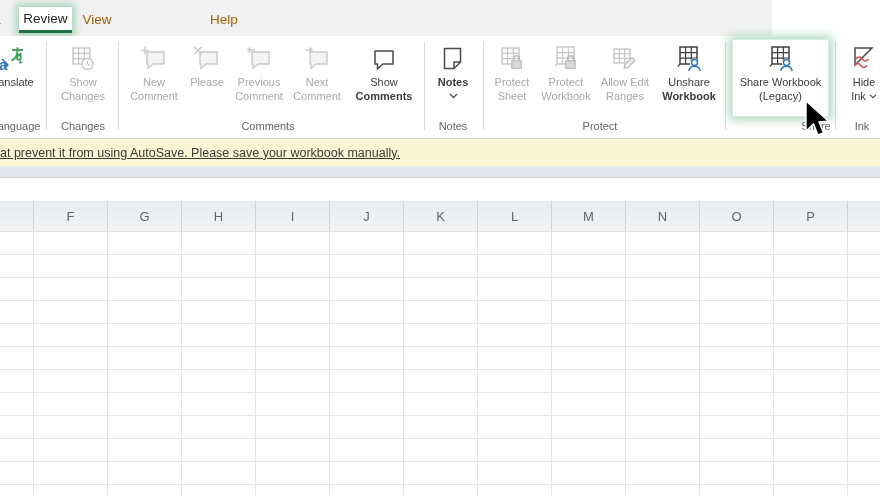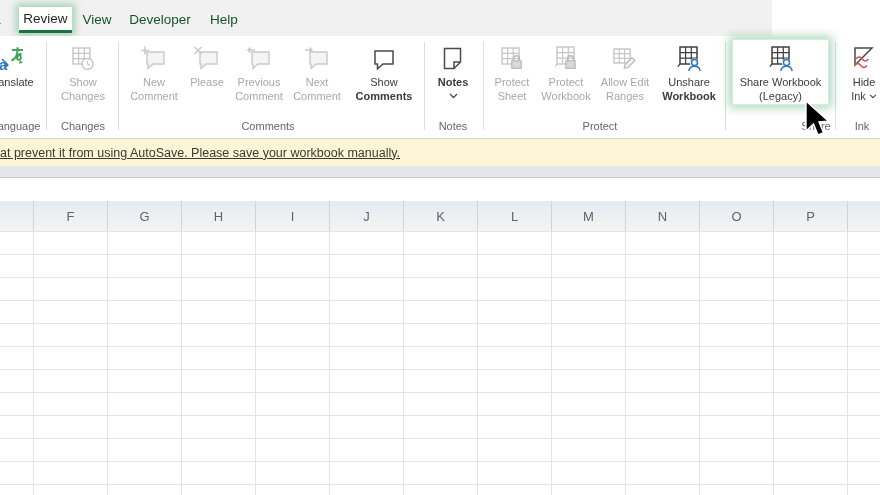--- a/index.html
+++ b/index.html
@@ -1,35 +1,35 @@
 <!DOCTYPE html>
 <html><head>
 <meta charset="utf-8">
 <style>
   html,body{margin:0;padding:0;}
   body{font-family:"Liberation Sans","DejaVu Sans",sans-serif;}
   .screen{position:relative;width:880px;height:495px;overflow:hidden;background:#fff;}
 
   
   .tabbar{position:absolute;left:0;top:0;width:772px;height:36px;background:#f1f1f1;}
-  .tab{position:absolute;top:7px;height:26px;line-height:26px;font-size:13.5px;color:#14532d;text-align:center;cursor:default;}
+  .tab{position:absolute;top:7px;height:26px;line-height:26px;font-size:13.5px;color:#a16207;text-align:center;cursor:default;}
   .tab-partial{left:-14px;width:22px;}
   .tab-review{left:19px;width:53px;background:#fff;color:#262626;border-bottom:3px solid #1e7145;box-shadow:0 0 7px 3px rgba(136,200,162,.75);height:23px;line-height:24px;}
   .tab-view{left:78px;width:38px;}
   .tab-dev{left:126px;width:68px;}
   .tab-help{left:206px;width:36px;}
 
   
   .ribbon{position:absolute;left:0;top:36px;width:880px;height:102px;background:#fff;border-bottom:1px solid #d4d4d4;}
   .rsep{position:absolute;top:6px;height:88px;width:1px;background:#dcdcdc;}
   .rbtn{position:absolute;top:4px;height:92px;display:flex;flex-direction:column;align-items:center;justify-content:flex-start;gap:0;}
   .rbtn .ric{height:34px;display:flex;align-items:center;justify-content:center;margin-top:2px;}
   .rbtn .rlbl{font-size:11px;line-height:13.5px;text-align:center;color:#3c3c3c;white-space:nowrap;}
   .rbtn.disabled .rlbl{color:#a8a8a8;}
-  .rbtn.highlight{background:#fff;box-shadow:0 0 0 1px #d7ecdf,0 0 9px 4px rgba(118,191,149,.6);top:4px;height:64px;}
+  .rbtn.highlight{background:#fff;box-shadow:0 0 0 1px #d7ecdf,0 0 9px 4px rgba(118,191,149,.6);top:4px;height:76px;}
   .chev{display:block;margin:3px auto 0;}
   .glabel{position:absolute;top:82px;height:16px;font-size:11px;color:#666;text-align:center;line-height:16px;white-space:nowrap;}
 
   
   .msgbar{position:absolute;left:0;top:139px;width:880px;height:27px;background:#fbf4d5;display:flex;align-items:center;}
   .msgbar span{font-size:12.5px;color:#3c3b33;text-decoration:underline;margin-left:0px;white-space:nowrap;}
 
   
   .graystrip{position:absolute;left:0;top:166px;width:880px;height:11px;background:#e3e7eb;border-bottom:1px solid #c9cdd2;}
   .whitestrip{position:absolute;left:0;top:178px;width:880px;height:23px;background:#fff;}
@@ -49,21 +49,20 @@
 </style>
 </head>
 <body>
 
 <div class="screen">
 
   <div class="tabbar">
     <div class="tab tab-partial">a</div>
     <div class="tab tab-review">Review</div>
     <div class="tab tab-view">View</div>
-    <div class="tab tab-dev">Developer</div>
     <div class="tab tab-help">Help</div>
   </div>
 
   <div class="ribbon">
 
     <div class="rsep" style="left:46px"></div>
     <div class="rsep" style="left:118px"></div>
     <div class="rsep" style="left:424px"></div>
     <div class="rsep" style="left:483px"></div>
     <div class="rsep" style="left:725px"></div>

